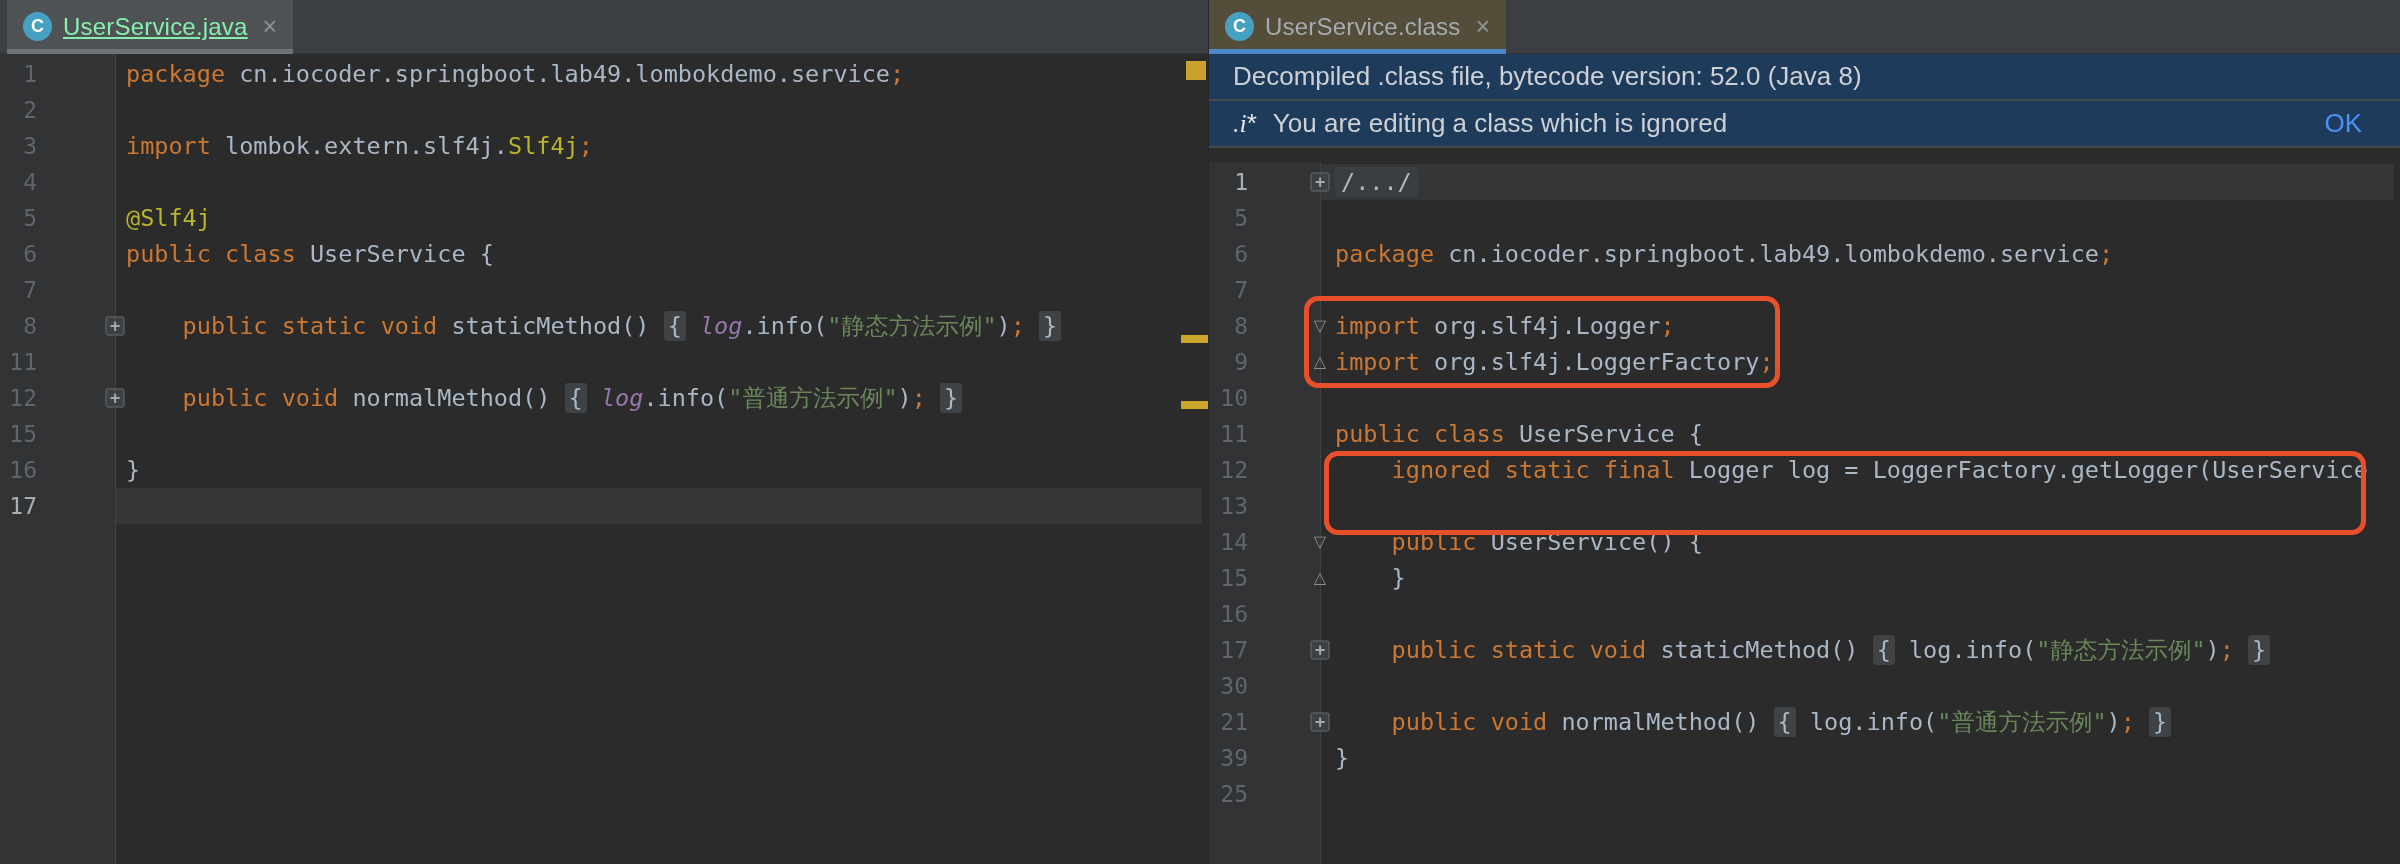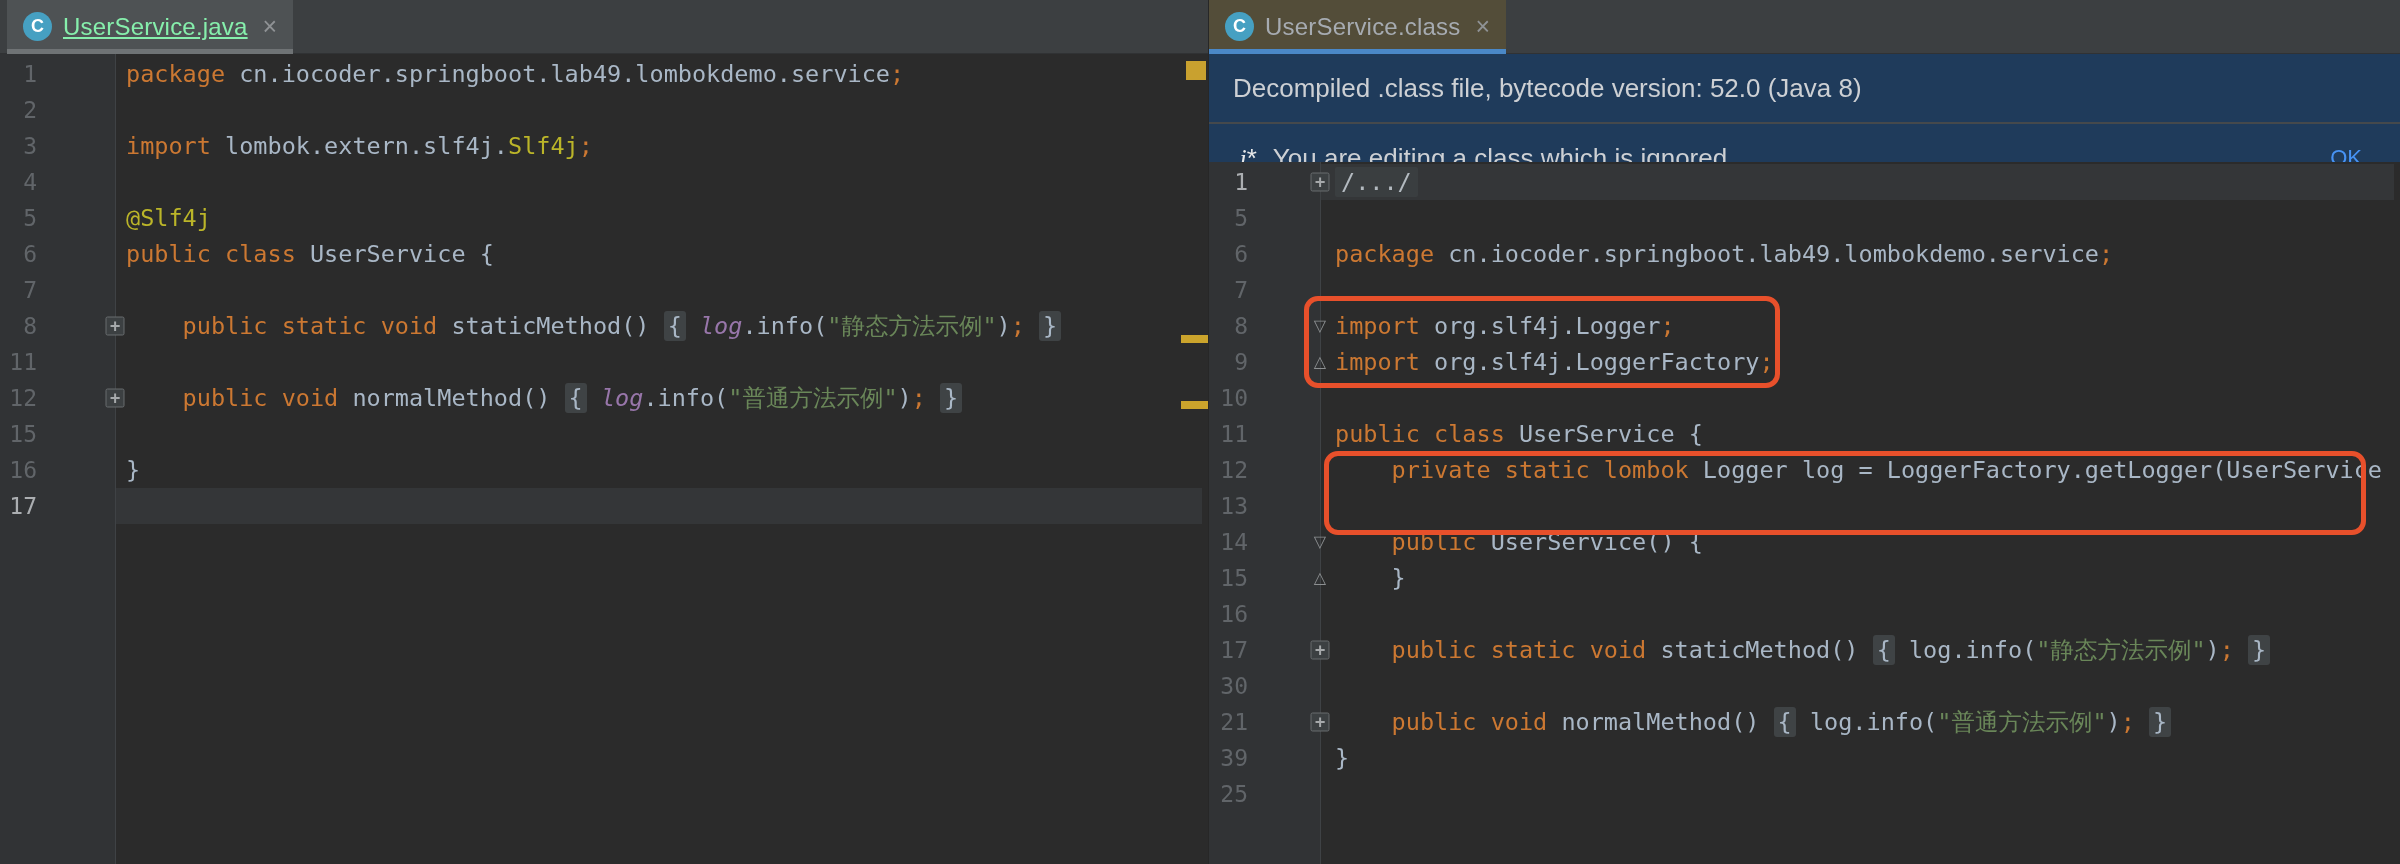--- a/index.html
+++ b/index.html
@@ -26,27 +26,27 @@
     width:29px; height:29px; border-radius:50%; background:#46A0C2; color:#fff;
     font:bold 18px/29px "Liberation Sans", sans-serif; text-align:center; margin-right:11px; flex:none;
   }
   .tlabel { font-size:24px; letter-spacing:0.2px; }
   .tlabel.green { color:#86efac;text-decoration:underline; }
   .tlabel.graytxt { color:#A6ABB1; }
   .tclose { margin-left:15px; font-size:25px; line-height:25px; color:#8F9295; }
 
   
   .banner {
-    height:70px; background:#1F3B5B; border-bottom:2px solid #45494C;
+    height:47px; background:#1F3B5B; border-bottom:2px solid #45494C;
     display:flex; align-items:center; padding:0 24px; color:#CDD0D4; font-size:26px;
   }
   .bicon { color:#E8E9EA; margin-right:16px; font-size:26px; white-space:nowrap; }
   .bicon i { font-style:italic; font-family:"Liberation Serif", serif; }
   .btext { color:#CDD0D4; }
-  .okbtn { margin-left:auto; padding-right:14px; color:#4793F5; font-size:22px; cursor:pointer; }
+  .okbtn { margin-left:auto; padding-right:14px; color:#4793F5; font-size:26px; cursor:pointer; }
 
   
   .editor { position:absolute; left:0; right:0; bottom:0; background:#2B2B2B; overflow:hidden; }
   .pl .editor { top:54px; }
   .pr .editor { top:162px; }
   .gutterbg { position:absolute; top:0; bottom:0; left:0; background:#313335; }
   .pl .gutterbg { width:115px; }
   .pr .gutterbg { width:111px; }
   .guttersep { position:absolute; top:0; bottom:0; width:1px; background:#3F4245; }
   .pl .guttersep { left:115px; }
@@ -259,21 +259,21 @@
             <code class="code"></code>
           </div>
           <div class="row">
             <span class="ln">11</span>
             <span class="foldspot"></span>
             <code class="code"><span class="kw">public class </span><span class="id">UserService {</span></code>
           </div>
           <div class="row">
             <span class="ln">12</span>
             <span class="foldspot"></span>
-            <code class="code"><span class="id">    </span><span class="kw">private static lombok </span><span class="id">Logger log = LoggerFactory.getLogger(UserService</span></code>
+            <code class="code"><span class="id">    </span><span class="kw">ignored static final </span><span class="id">Logger log = LoggerFactory.getLogger(UserService</span></code>
           </div>
           <div class="row">
             <span class="ln">13</span>
             <span class="foldspot"></span>
             <code class="code"></code>
           </div>
           <div class="row">
             <span class="ln">14</span>
             <span class="foldspot">
               <span class="fico tri">▽</span>

